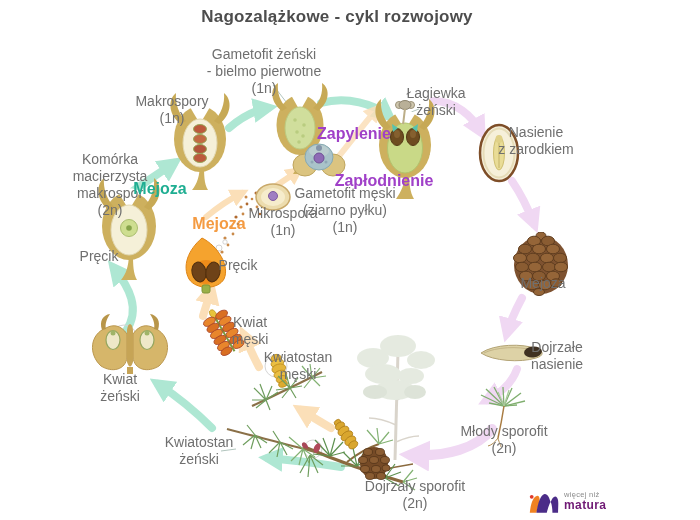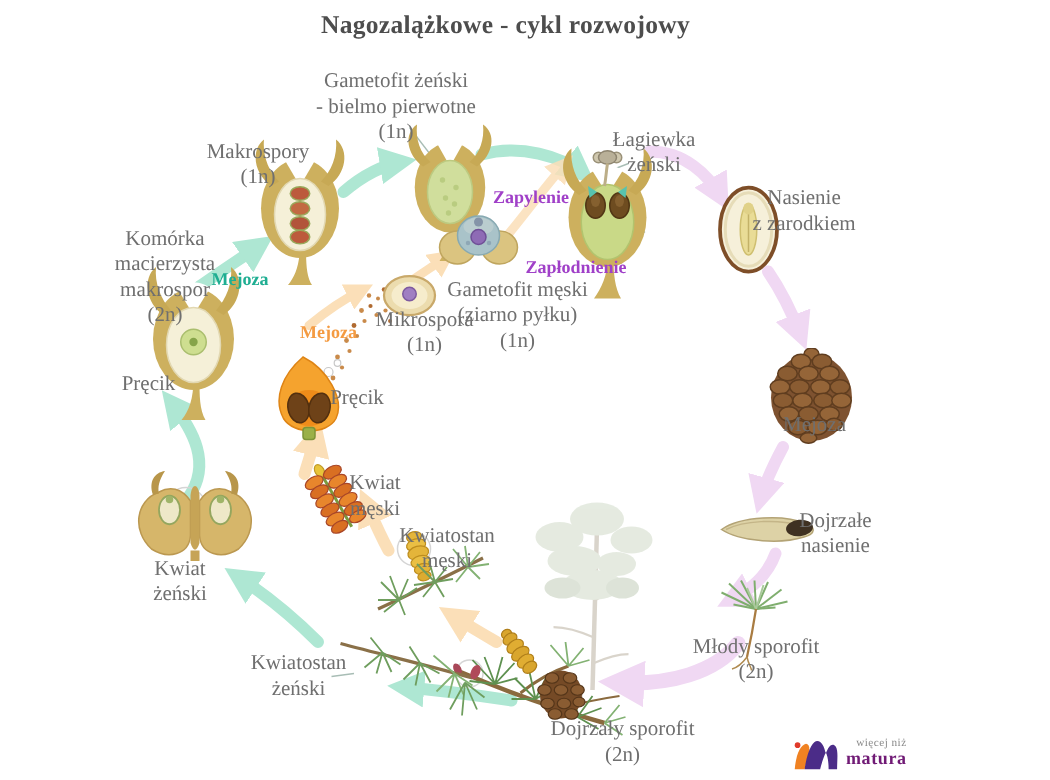--- a/index.html
+++ b/index.html
@@ -1,29 +1,29 @@
 <!DOCTYPE html>
 <html><head>
 <meta charset="utf-8">
 <style>
   html,body{margin:0;padding:0;background:#fff;}
   .canvas{position:relative;width:700px;height:520px;background:#fff;overflow:hidden;
-          font-family:Liberation Serif, serif;}
+          font-family:Liberation Sans, sans-serif;}
   .title{position:absolute;left:337px;top:7px;transform:translateX(-50%);
          font-size:17px;color:#4d4d4d;font-weight:600;letter-spacing:.2px;white-space:nowrap;}
   .lbl{position:absolute;transform:translateX(-50%);text-align:center;
        font-size:14px;line-height:1.22;color:#6f6f6f;white-space:pre-line;}
-  .proc{font-weight:bold;font-size:12px;white-space:nowrap;}
+  .proc{font-weight:bold;font-size:16px;white-space:nowrap;}
   .teal{color:#1fae92;}
   .orangeTxt{color:#f49b42;}
   .purpleTxt{color:#a040c8;}
   .ill{position:absolute;}
   .arrows{position:absolute;left:0;top:0;}
   .logo{position:absolute;left:527px;top:488px;display:flex;align-items:center;gap:5px;}
-  .logo-text{display:flex;flex-direction:column;line-height:1.05;align-items:flex-end;}
+  .logo-text{display:flex;flex-direction:column;line-height:1.05;}
   .logo-tagline{font-size:7.5px;color:#8a8a8a;letter-spacing:.3px;}
   .logo-brand{font-size:12px;font-weight:bold;color:#701a75;letter-spacing:.4px;}
 </style>
 </head>
 <body>
 
 <div class="canvas">
 
   <svg class="arrows" width="700" height="520" viewBox="0 0 700 520">
     <defs>

